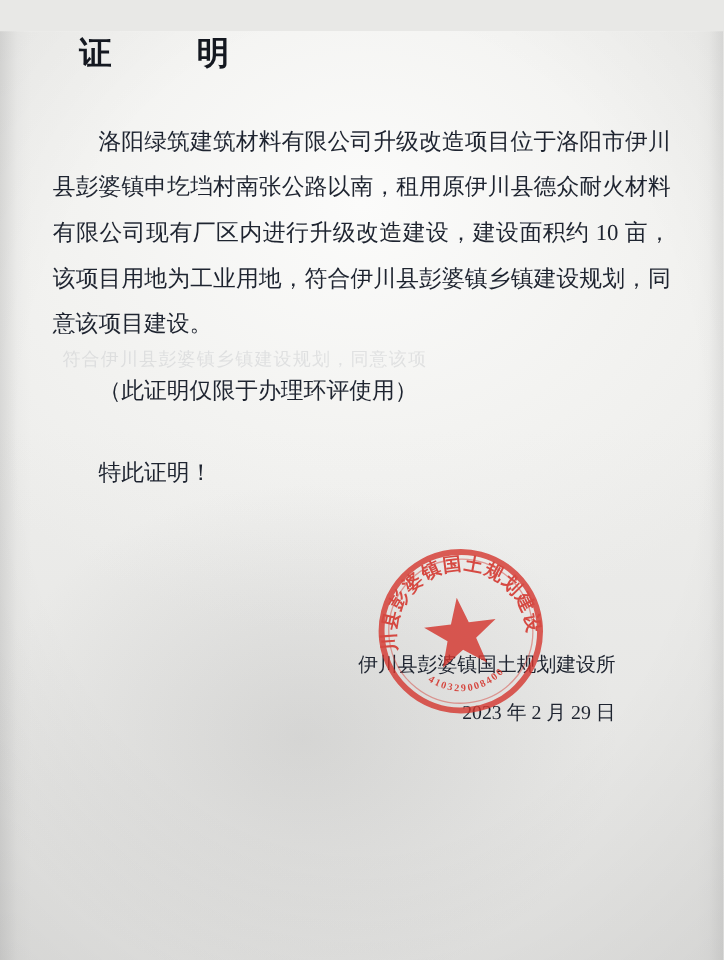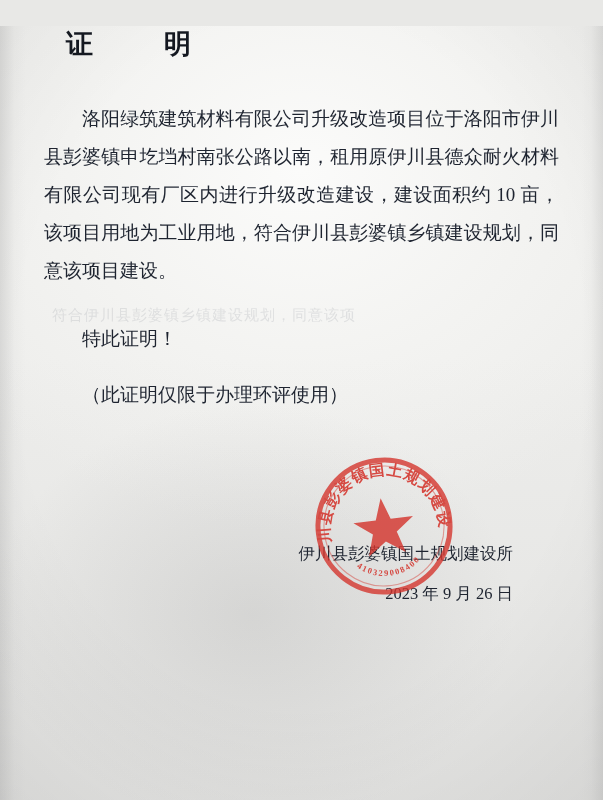--- a/index.html
+++ b/index.html
@@ -81,21 +81,21 @@
   .para-indent {
     text-indent: 2em;
   }
   .para-gap-1 { margin-top: 30px; }
   .para-gap-2 { margin-top: 18px; }
 
   
   #bleed {
     position: absolute;
     left: 52px;
-    top: 277px;
+    top: 262px;
     width: 470px;
     font-size: 15px;
     line-height: 24px;
     color: rgba(110,118,132,0.16);
     letter-spacing: 1px;
     z-index: 2;
     pointer-events: none;
     white-space: nowrap;
     overflow: hidden;
   }
@@ -142,27 +142,27 @@
   <div id="vignette"></div>
 
   <div id="bleed">符合伊川县彭婆镇乡镇建设规划，同意该项</div>
 
   <div id="doc">
 
     <div class="doc-title">证　明</div>
 
     <div class="body-block para-indent">洛阳绿筑建筑材料有限公司升级改造项目位于洛阳市伊川县彭婆镇申圪垱村南张公路以南，租用原伊川县德众耐火材料有限公司现有厂区内进行升级改造建设，建设面积约 10 亩，该项目用地为工业用地，符合伊川县彭婆镇乡镇建设规划，同意该项目建设。</div>
 
+    <div class="body-block para-indent para-gap-2">（此证明仅限于办理环评使用）</div>
+
     <div class="body-block para-indent para-gap-1">特此证明！</div>
-
-    <div class="body-block para-indent para-gap-2">（此证明仅限于办理环评使用）</div>
 
     <div class="sign-block">
       <div class="sign-issuer">伊川县彭婆镇国土规划建设所</div>
-      <div class="sign-date num">2023 年 9 月 26 日</div>
+      <div class="sign-date num">2023 年 2 月 29 日</div>
     </div>
 
   </div>
 
   <div id="seal">
     <svg width="144" height="144" viewBox="0 0 144 144" xmlns="http://www.w3.org/2000/svg" aria-hidden="true">
       <circle cx="72" cy="72" r="66" fill="none" stroke="#d4342c" stroke-width="5" opacity="0.9"></circle>
       <circle cx="72" cy="72" r="60" fill="none" stroke="#d4342c" stroke-width="1.1" opacity="0.5"></circle>
 
       <polygon points="72,44 79.5,65.5 102,65.5 84,79 90.5,100.5 72,87.5 53.5,100.5 60,79 42,65.5 64.5,65.5" fill="#d4342c" opacity="0.92"></polygon>

